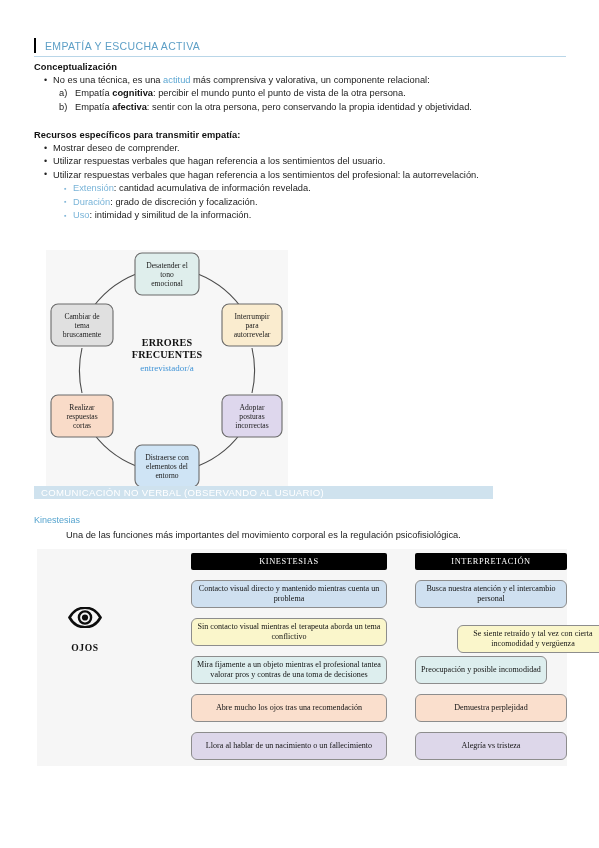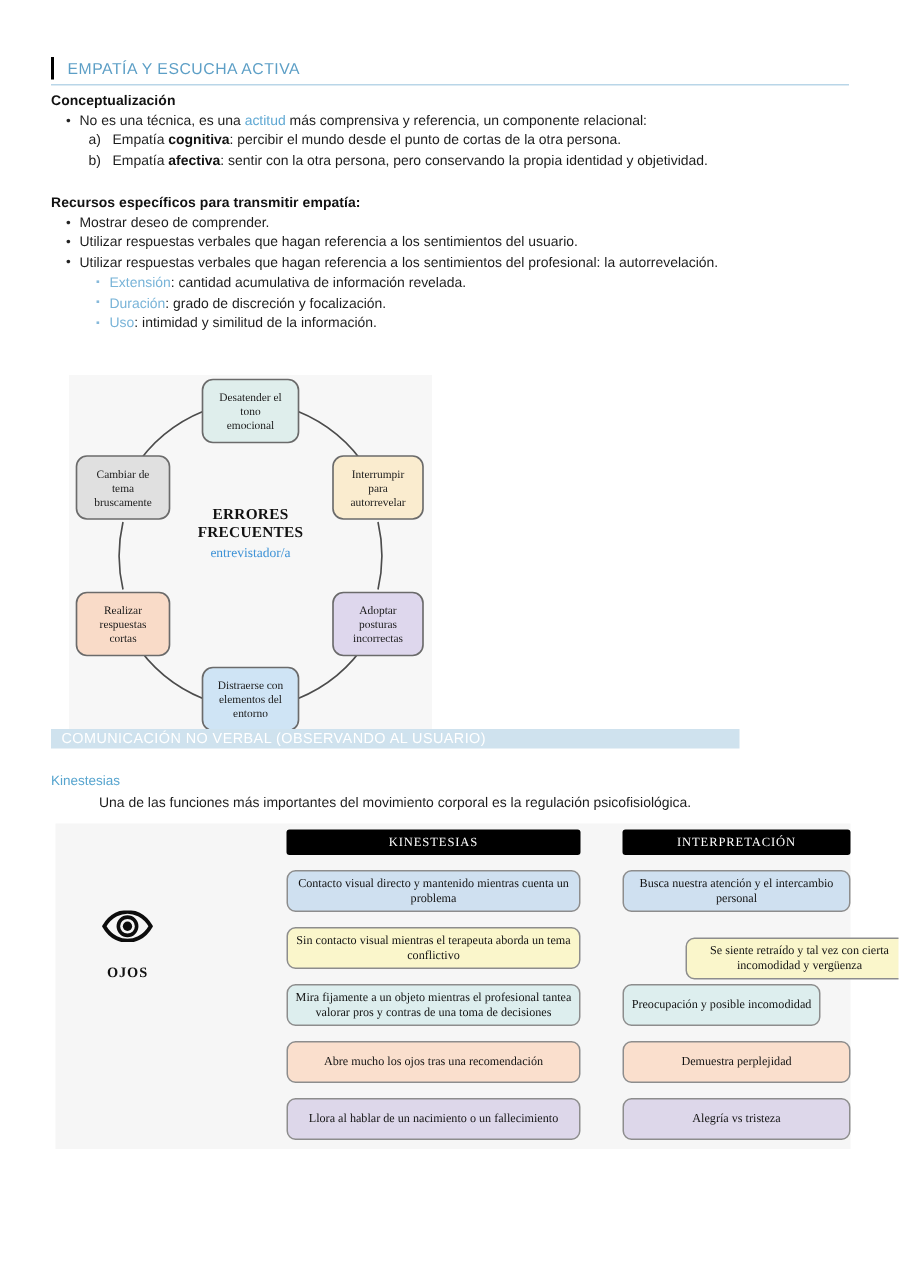--- a/index.html
+++ b/index.html
@@ -251,24 +251,24 @@
     <div class="sec-title">
       <span class="sec-title-text">EMPATÍA Y ESCUCHA ACTIVA</span>
     </div>
     <div class="sec-rule"></div>
   </div>
 
   <div class="txt-block" style="top:62px;">
     <div class="h-bold">Conceptualización</div>
     <ul class="lv1">
       <li class="bull">
-        <span>No es una técnica, es una </span><span class="accent">actitud</span><span> más comprensiva y referencia, un componente relacional:</span>
+        <span>No es una técnica, es una </span><span class="accent">actitud</span><span> más comprensiva y valorativa, un componente relacional:</span>
         <ol class="alpha">
           <li>
-            <span class="mk">a)</span><span>Empatía </span><b class="s">cognitiva</b><span>: percibir el mundo desde el punto de cortas de la otra persona.</span>
+            <span class="mk">a)</span><span>Empatía </span><b class="s">cognitiva</b><span>: percibir el mundo punto el punto de vista de la otra persona.</span>
           </li>
           <li>
             <span class="mk">b)</span><span>Empatía </span><b class="s">afectiva</b><span>: sentir con la otra persona, pero conservando la propia identidad y objetividad.</span>
           </li>
         </ol>
       </li>
     </ul>
   </div>
 
   <div class="txt-block" style="top:130px;">

